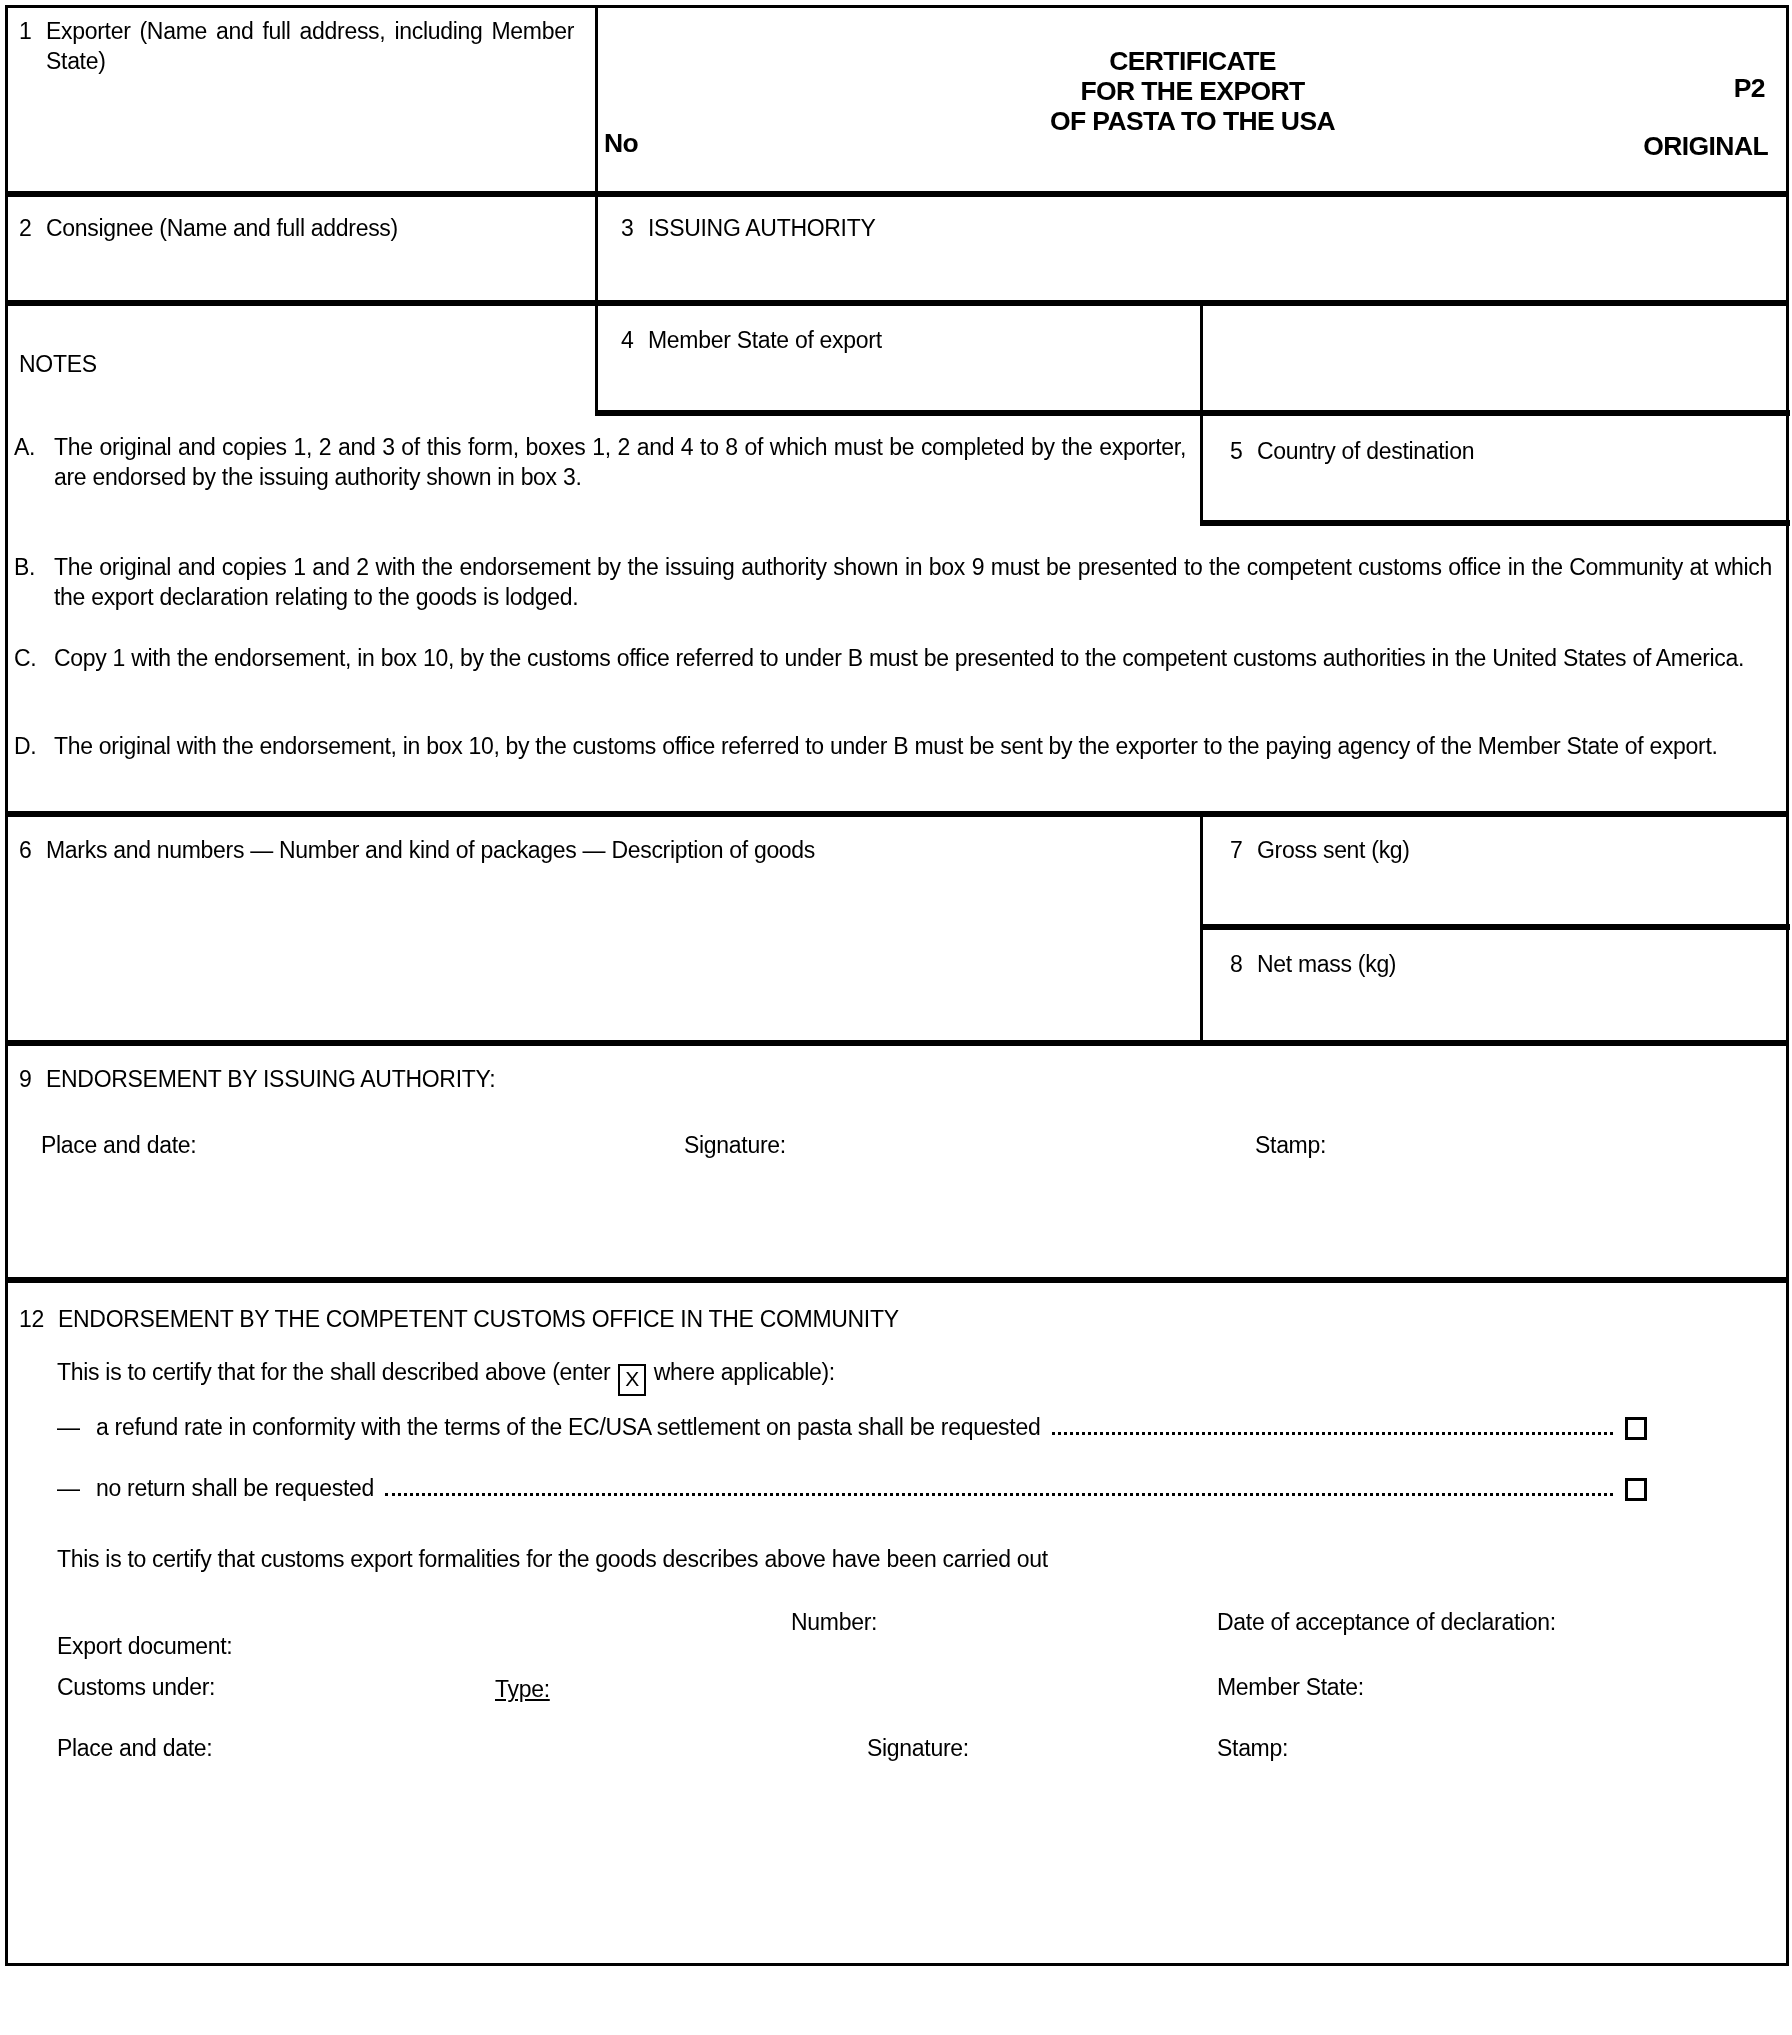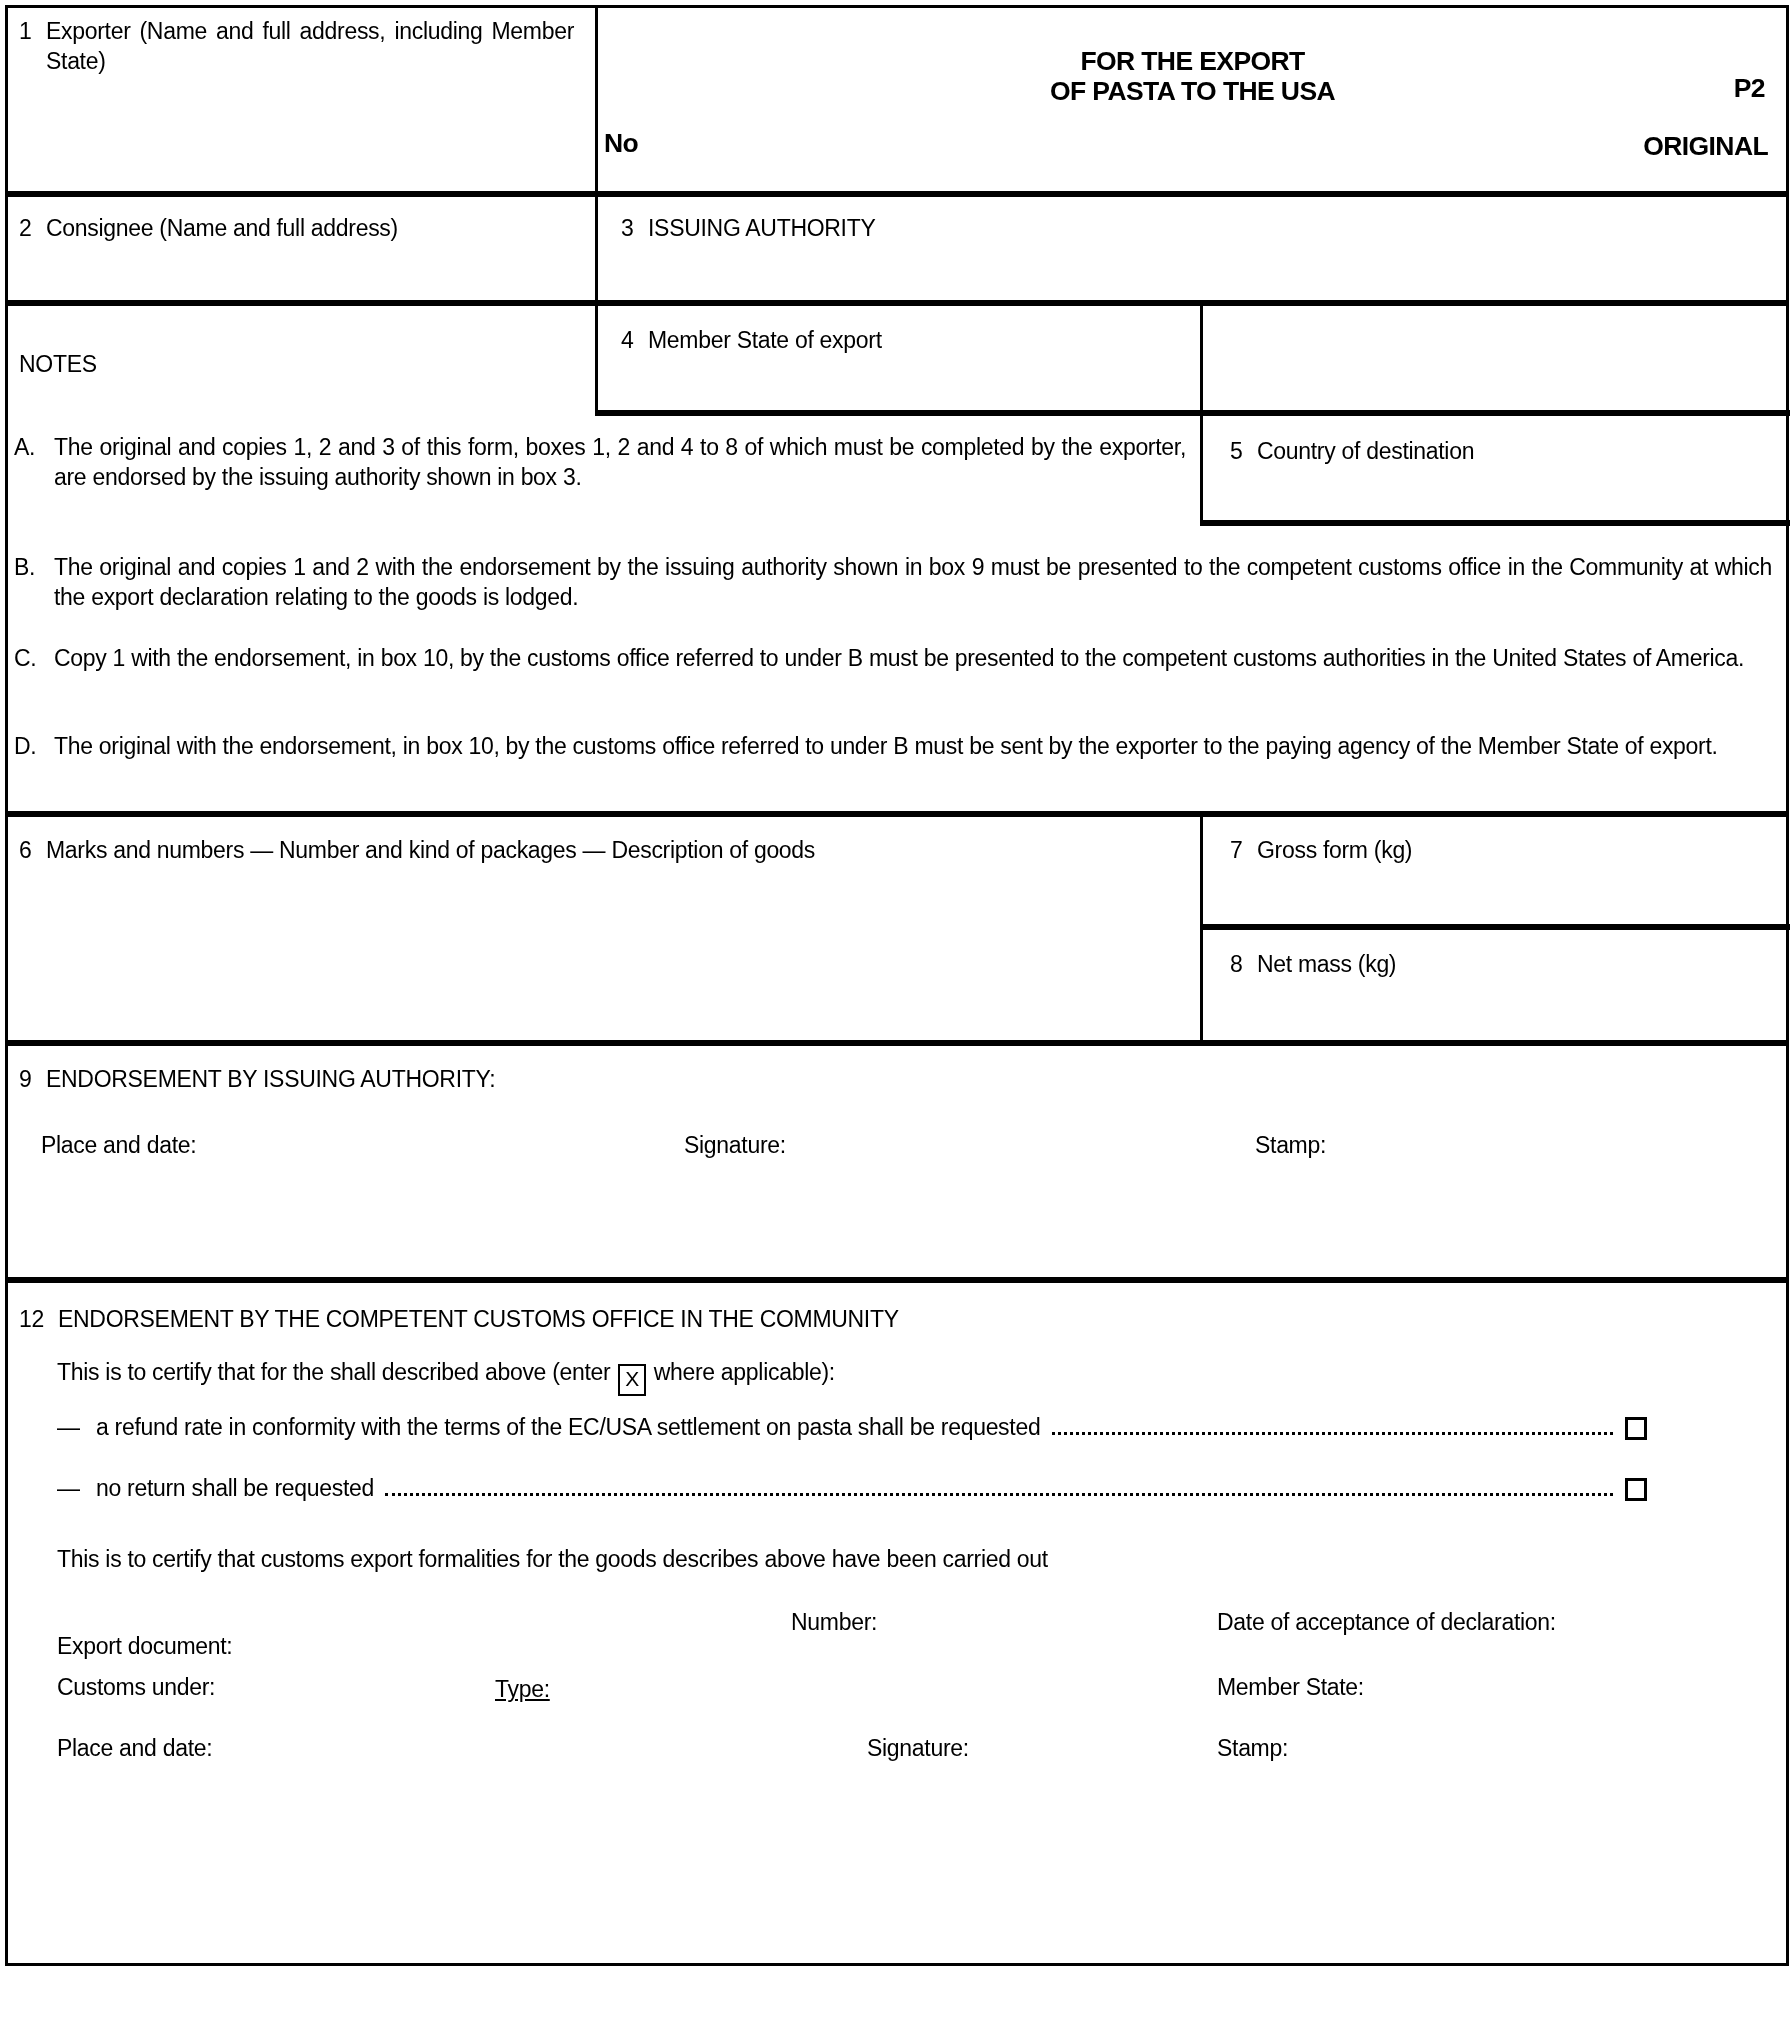--- a/index.html
+++ b/index.html
@@ -59,20 +59,21 @@
   <div class="rule" style="left:595px;top:5px;width:3.2px;height:410px;"></div>
   <div class="rule" style="left:1200px;top:300px;width:3.2px;height:225px;"></div>
   <div class="rule" style="left:1200px;top:811px;width:3.2px;height:235px;"></div>
 
   <div class="hangrow" style="left:19px;top:15.8px;width:555px;">
     <span class="num">1</span>
     <span class="body">Exporter (Name and full address, including Member State)</span>
   </div>
 
   <div class="title-block">
+    <div class="bold big">CERTIFICATE</div>
     <div class="bold big">FOR THE EXPORT</div>
     <div class="bold big">OF PASTA TO THE USA</div>
   </div>
   <div class="txt bold big" style="left:1639px;top:73px;width:126px;">
     <div class="rt">P2</div>
   </div>
   <div class="txt bold big" style="left:604px;top:128px;">No</div>
   <div class="txt bold big" style="left:1516px;top:131px;width:252px;">
     <div class="rt">ORIGINAL</div>
   </div>
@@ -115,21 +116,21 @@
     <span class="num2">D.</span>
     <span class="body">The original with the endorsement, in box 10, by the customs office referred to under B must be sent by the exporter to the paying agency of the Member State of export.</span>
   </div>
 
   <div class="hangrow" style="left:19px;top:835px;width:1148px;">
     <span class="num">6</span>
     <span>Marks and numbers — Number and kind of packages — Description of goods</span>
   </div>
   <div class="hangrow" style="left:1230px;top:835px;width:542px;">
     <span class="num">7</span>
-    <span>Gross form (kg)</span>
+    <span>Gross sent (kg)</span>
   </div>
   <div class="hangrow" style="left:1230px;top:949px;width:542px;">
     <span class="num">8</span>
     <span>Net mass (kg)</span>
   </div>
 
   <div class="hangrow" style="left:19px;top:1064px;width:1072px;">
     <span class="num">9</span>
     <span>ENDORSEMENT BY ISSUING AUTHORITY:</span>
   </div>

